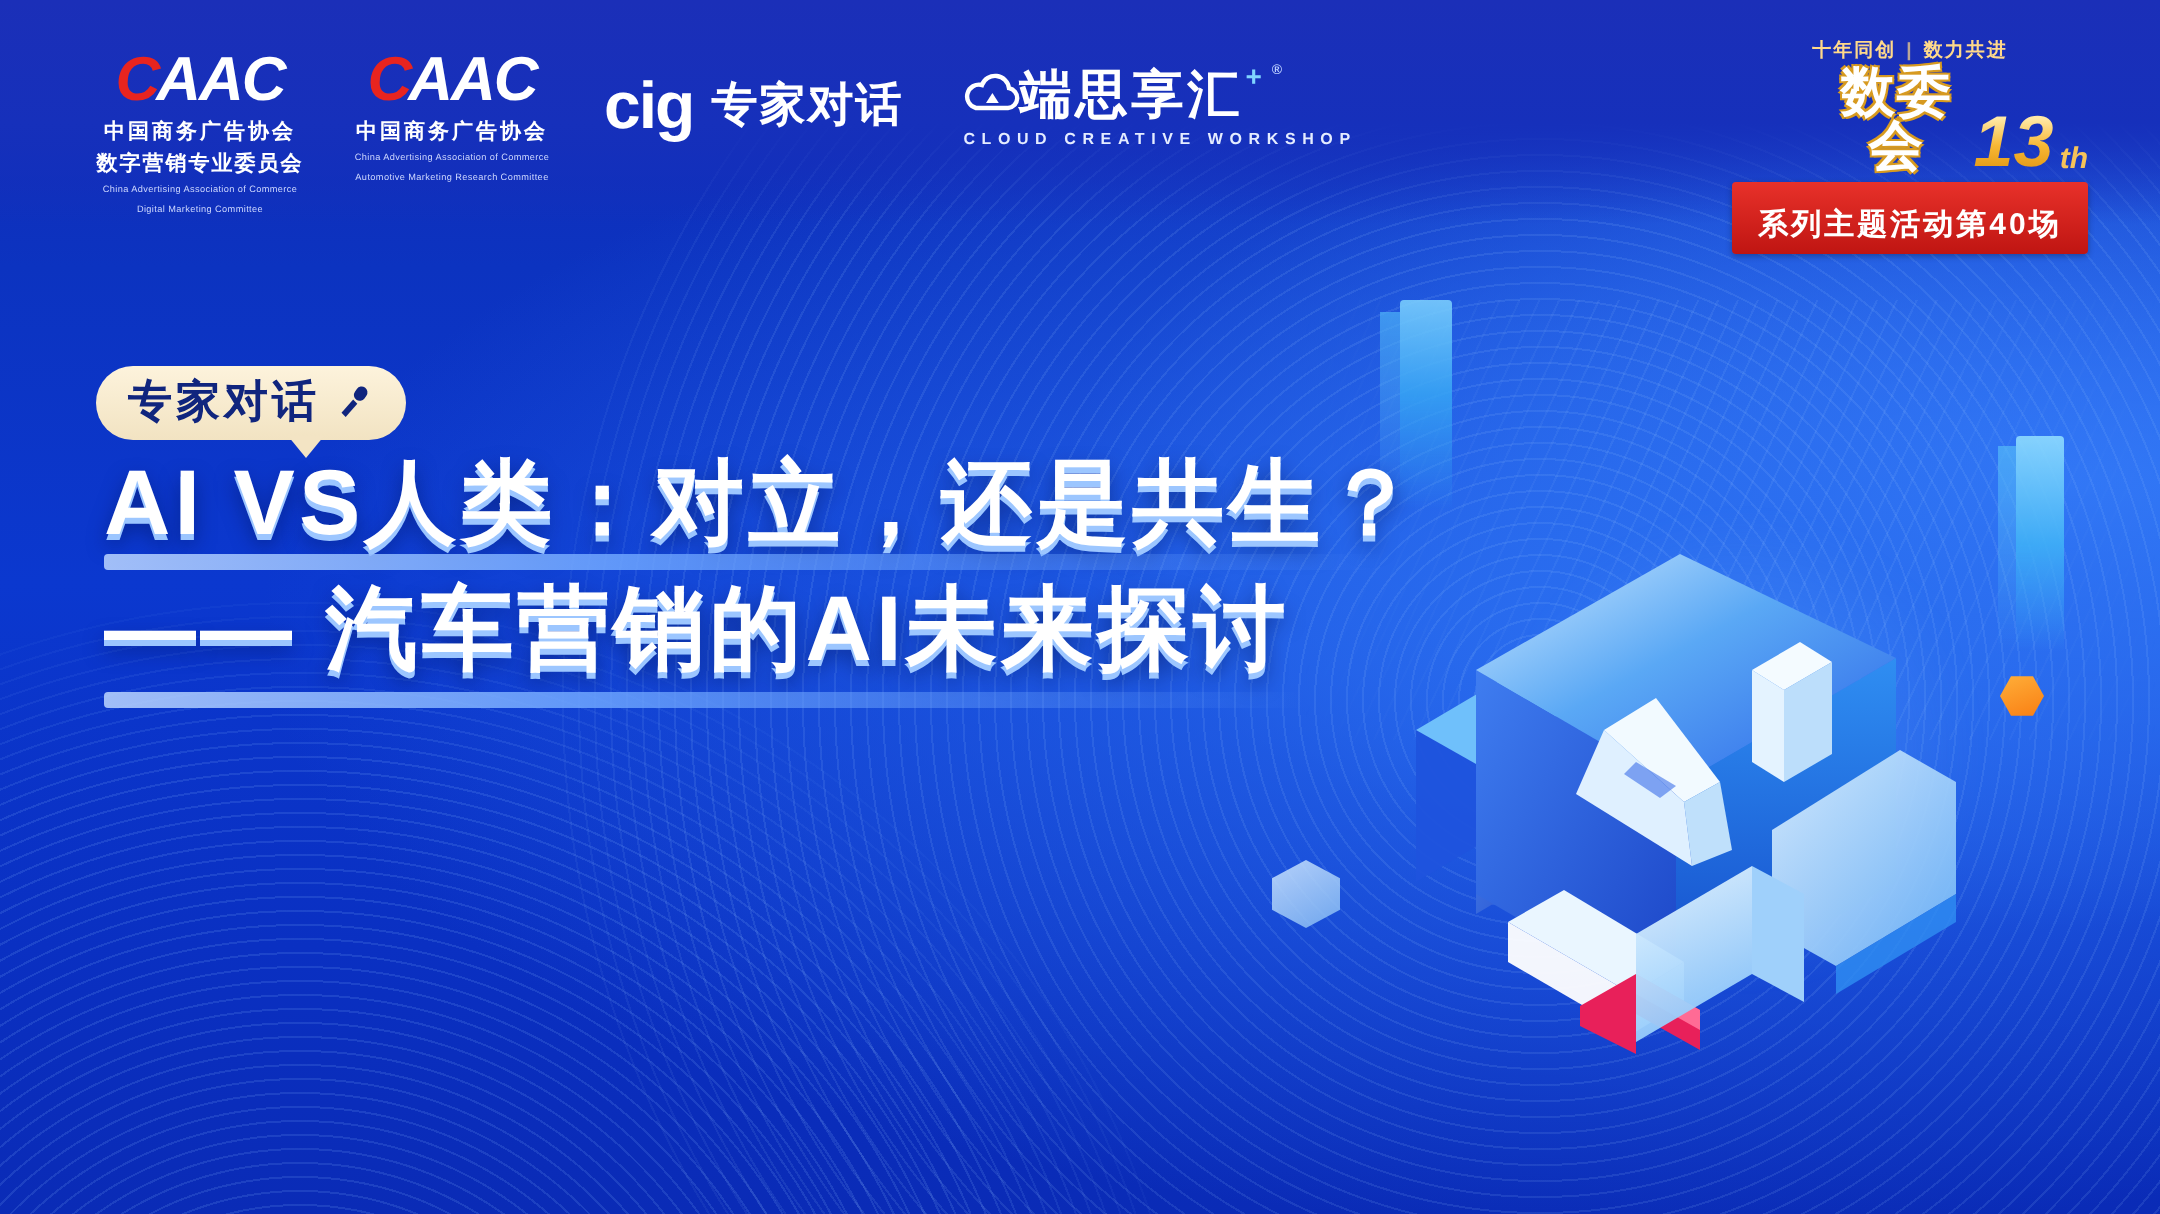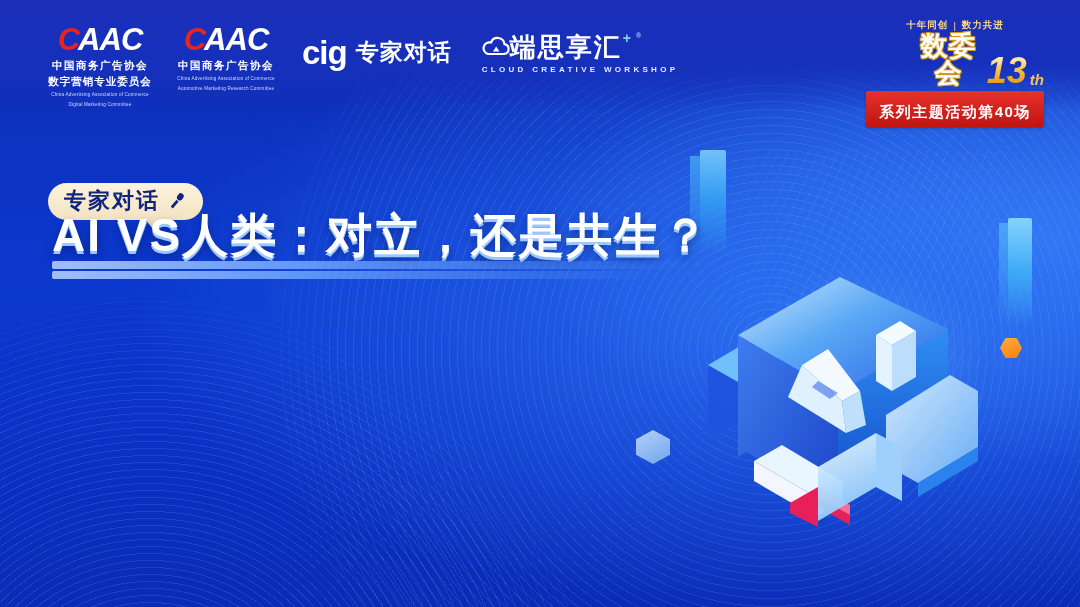--- a/index.html
+++ b/index.html
@@ -103,21 +103,21 @@
   .badge{position:relative;display:inline-flex;align-items:center;gap:7px;
     background:linear-gradient(180deg,#fdf3dc,#f2e3c2);
     border-radius:20px;padding:7px 16px 8px;}
   .badge-text{font-size:22px;font-weight:bold;color:#10257e;letter-spacing:2px;line-height:1;}
   .mic-icon{width:20px;height:20px;display:block;}
   .badge-tail{position:absolute;left:96px;bottom:-9px;width:0;height:0;
     border-left:9px solid transparent;border-right:9px solid transparent;
     border-top:11px solid #f3e4c4;}
 
   
-  .title{position:absolute;left:52px;top:206px;width:680px;}
+  .title{position:absolute;left:52px;top:222px;width:680px;}
   .tline{font-size:46px;font-weight:bold;color:#ffffff;letter-spacing:2px;line-height:1.28;
     text-shadow:0 3px 0 #9cc6ff, 0 5px 10px rgba(3,20,90,.55);}
   .underline{height:8px;width:640px;margin-top:-4px;
     background:linear-gradient(90deg,#bcd6ff 0%,#6ea6ff 40%,rgba(110,166,255,0) 100%);
     opacity:.85;border-radius:2px;}
   .underline.u2{width:600px;margin-top:2px;}
 
   
   .cube{position:absolute;left:690px;top:215px;width:330px;height:320px;}
   .cube svg{display:block;width:100%;height:100%;}
@@ -208,20 +208,21 @@
         <rect x="12.5" y="2.5" width="7" height="9" rx="3.5" transform="rotate(35 16 7)" fill="#10257e"></rect>
         <path d="M11.5 10.5 L4.5 18.5 L7 21 L14 13 Z" fill="#10257e"></path>
       </svg>
       <span class="badge-tail"></span>
     </div>
   </div>
 
   <div class="title">
     <div class="tline">AI VS人类：对立，还是共生？</div>
     <div class="underline"></div>
+    <div class="tline dash">—— 汽车营销的AI未来探讨</div>
     <div class="underline u2"></div>
   </div>
 
   <div class="cube">
     <svg viewBox="0 0 330 320">
       <defs>
         <linearGradient id="gTop" x1="0" y1="0" x2="1" y2="1">
           <stop offset="0%" stop-color="#cfeaff"></stop>
             <stop offset="45%" stop-color="#5aa8f5"></stop>
             <stop offset="100%" stop-color="#2b63e8"></stop>

